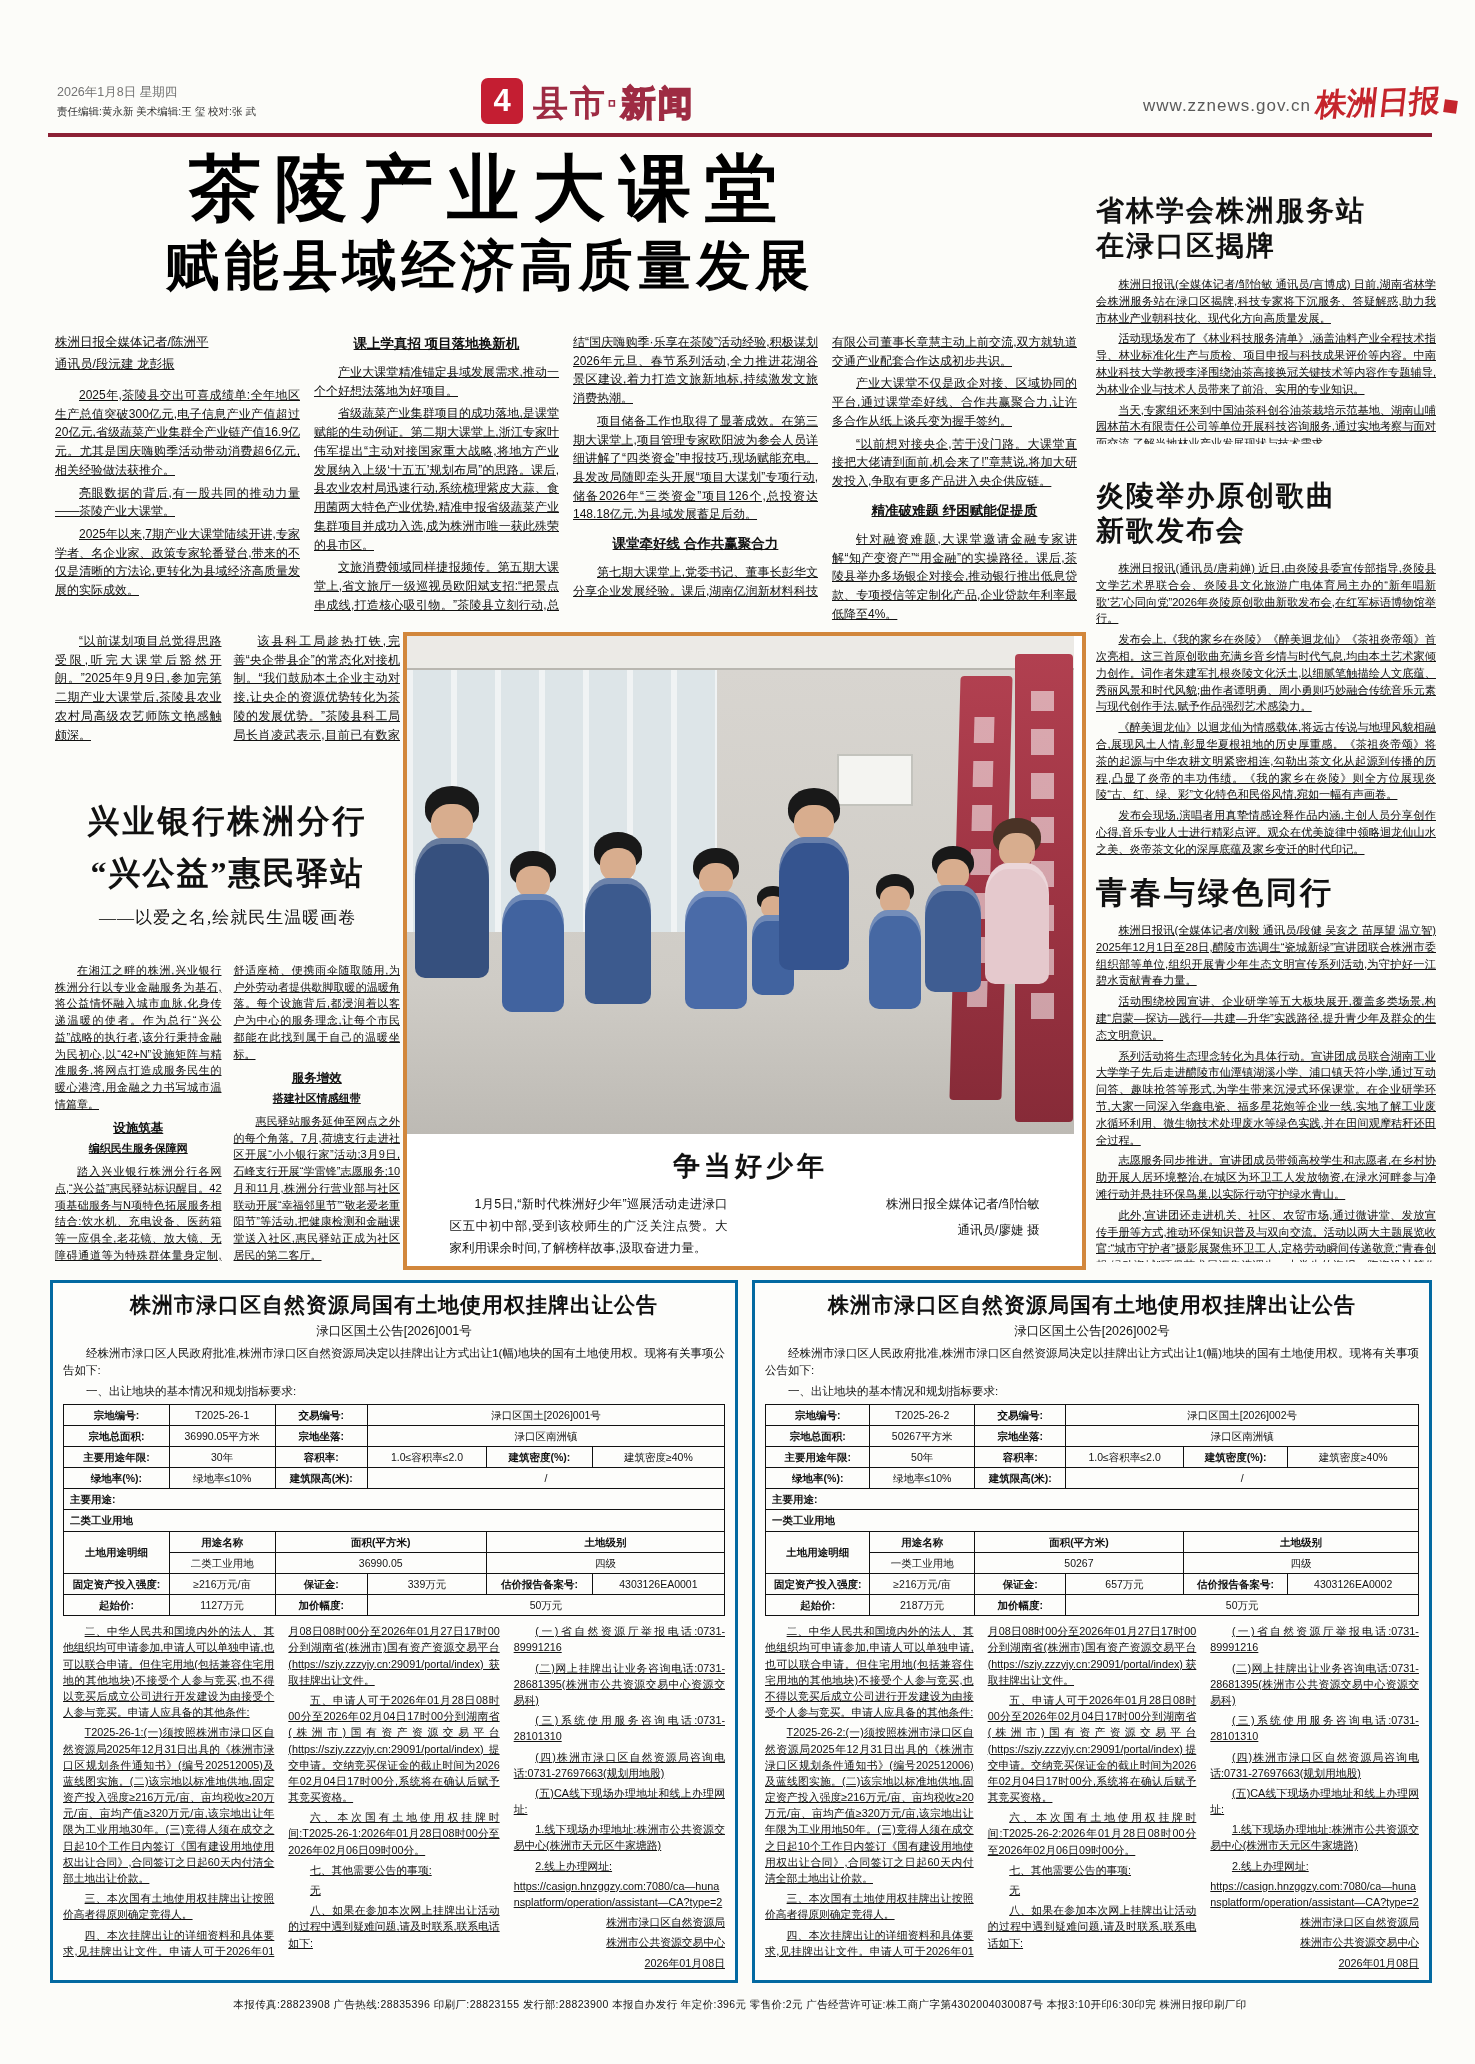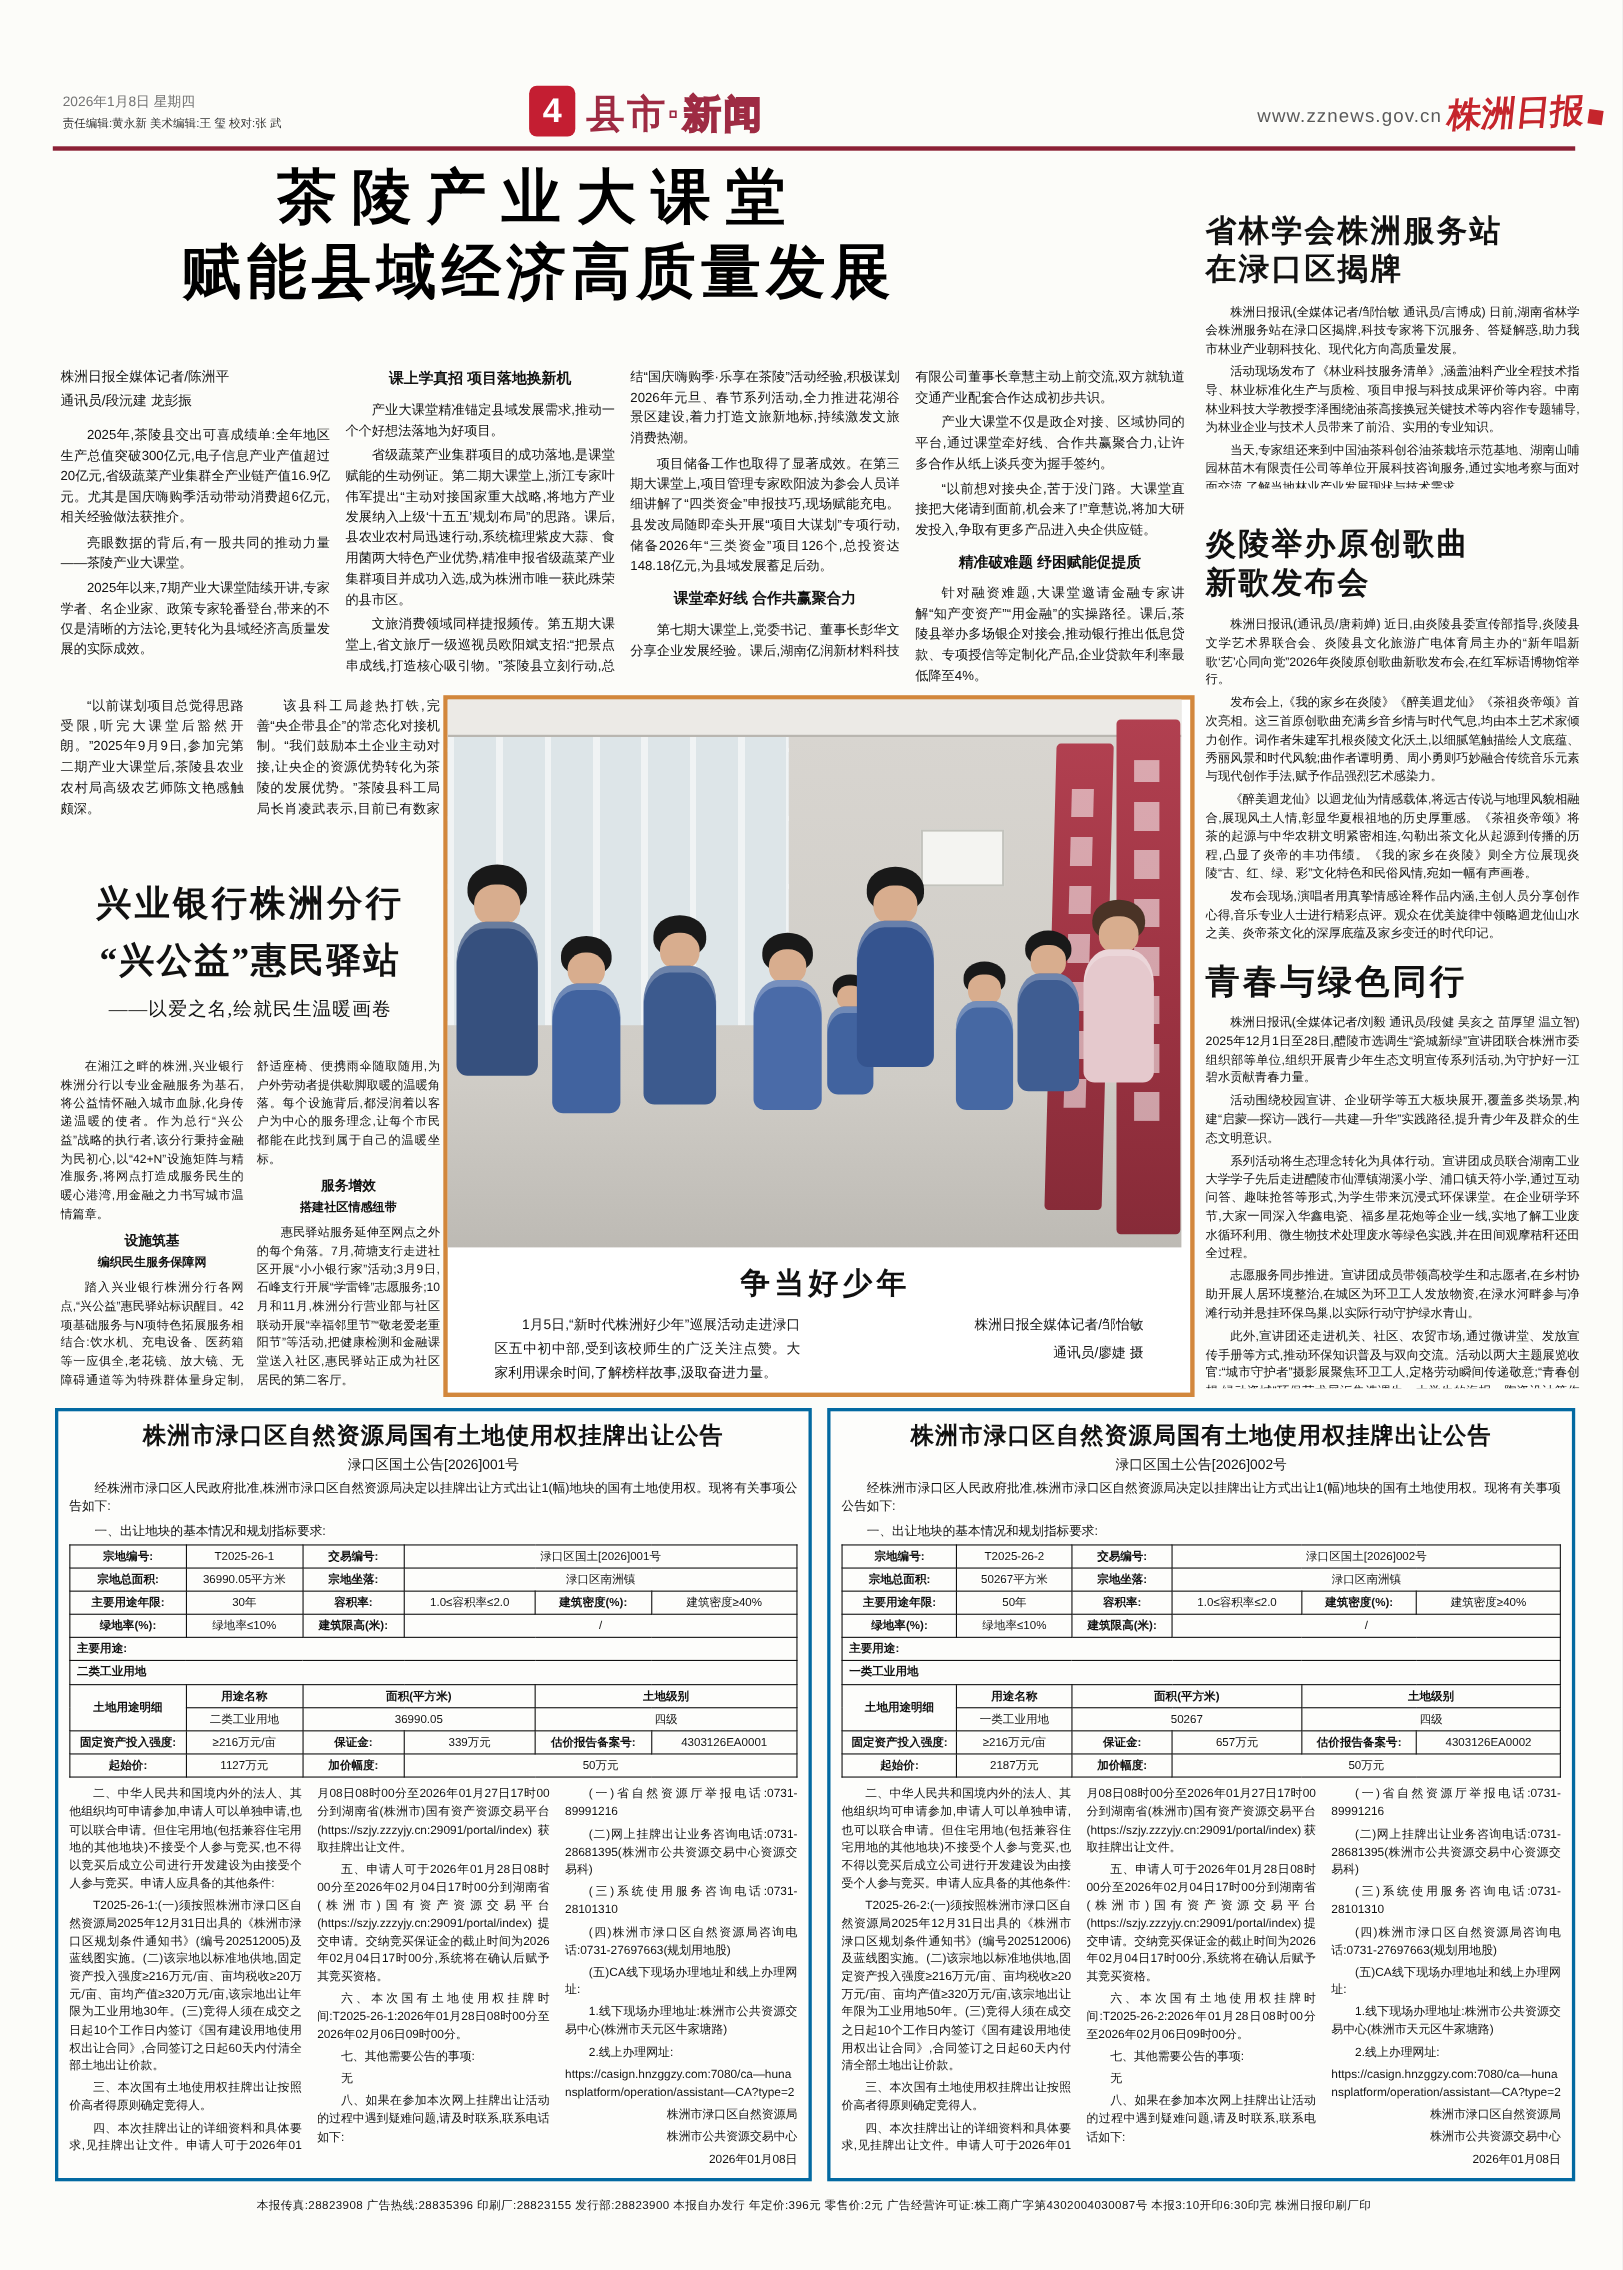--- a/index.html
+++ b/index.html
@@ -3,41 +3,41 @@
 <meta charset="utf-8">
 <style>
   html,body{margin:0;padding:0;background:#e9e9e9;}
   .page{position:relative;width:1475px;height:2064px;background:#fcfcf9;
         font-family:"Liberation Sans",sans-serif;color:#111;overflow:hidden;margin:0 auto;}
   .abs{position:absolute;}
   .serif{font-family:"Liberation Serif",serif;}
   p{margin:0 0 4px 0;}
   .para{text-indent:2em;}
   .justify{text-align:justify;}
-  .clip{overflow:hidden;}
+  .clip{overflow:hidden;text-decoration:underline;}
   .cols4{column-count:4;column-gap:14px;}
   .cols2{column-count:2;column-gap:12px;}
   .cols3{column-count:3;column-gap:14px;}
 
   
   .date-line{font-size:12.5px;color:#737373;}
   .editors{font-size:10.5px;color:#333;margin-top:4px;}
   .pagenum-box{width:42px;height:46px;background:#c41e32;border-radius:7px;
                color:#fff;font-size:31px;font-weight:bold;display:flex;align-items:center;justify-content:center;}
   .section-title{font-size:35px;font-weight:900;color:#9e2b43;letter-spacing:2px;font-family:"Liberation Sans",sans-serif;}
   .section-title .hollow{color:#fff;-webkit-text-stroke:1.6px #9e2b43;}
   .website{font-size:17px;color:#5a5a5a;letter-spacing:1px;}
   .paper-logo{font-family:"Liberation Serif",serif;font-size:31px;font-weight:bold;color:#c5252c;
               transform:skewX(-8deg) rotate(-2deg);display:inline-block;}
   .stamp{width:13px;height:13px;background:#c5252c;display:inline-block;margin-left:4px;transform:rotate(8deg);}
   .head-rule{height:4px;background:#8c2136;}
 
   
   .main-title{font-weight:900;color:#000;text-align:center;line-height:1.0;}
-  .mt1{font-size:54px;letter-spacing:14px;}
+  .mt1{font-size:72px;letter-spacing:14px;}
   .mt2{font-size:54px;letter-spacing:5px;margin-top:14px;}
   .main-flow{font-size:12px;line-height:1.56;}
   .byline{font-size:12.5px;text-indent:0;margin-bottom:2px;}
   .byline-gap{margin-bottom:12px;}
   .subhead{font-weight:bold;text-align:center;font-size:13.5px;margin:9px 0;text-indent:0;break-inside:avoid;}
 
   
   .xy-t1{font-size:32px;font-weight:bold;text-align:center;letter-spacing:3px;}
   .xy-t2{font-size:32px;font-weight:bold;text-align:center;letter-spacing:2px;margin-top:8px;}
   .xy-sub{font-size:17px;text-align:center;margin-top:10px;letter-spacing:1px;}

